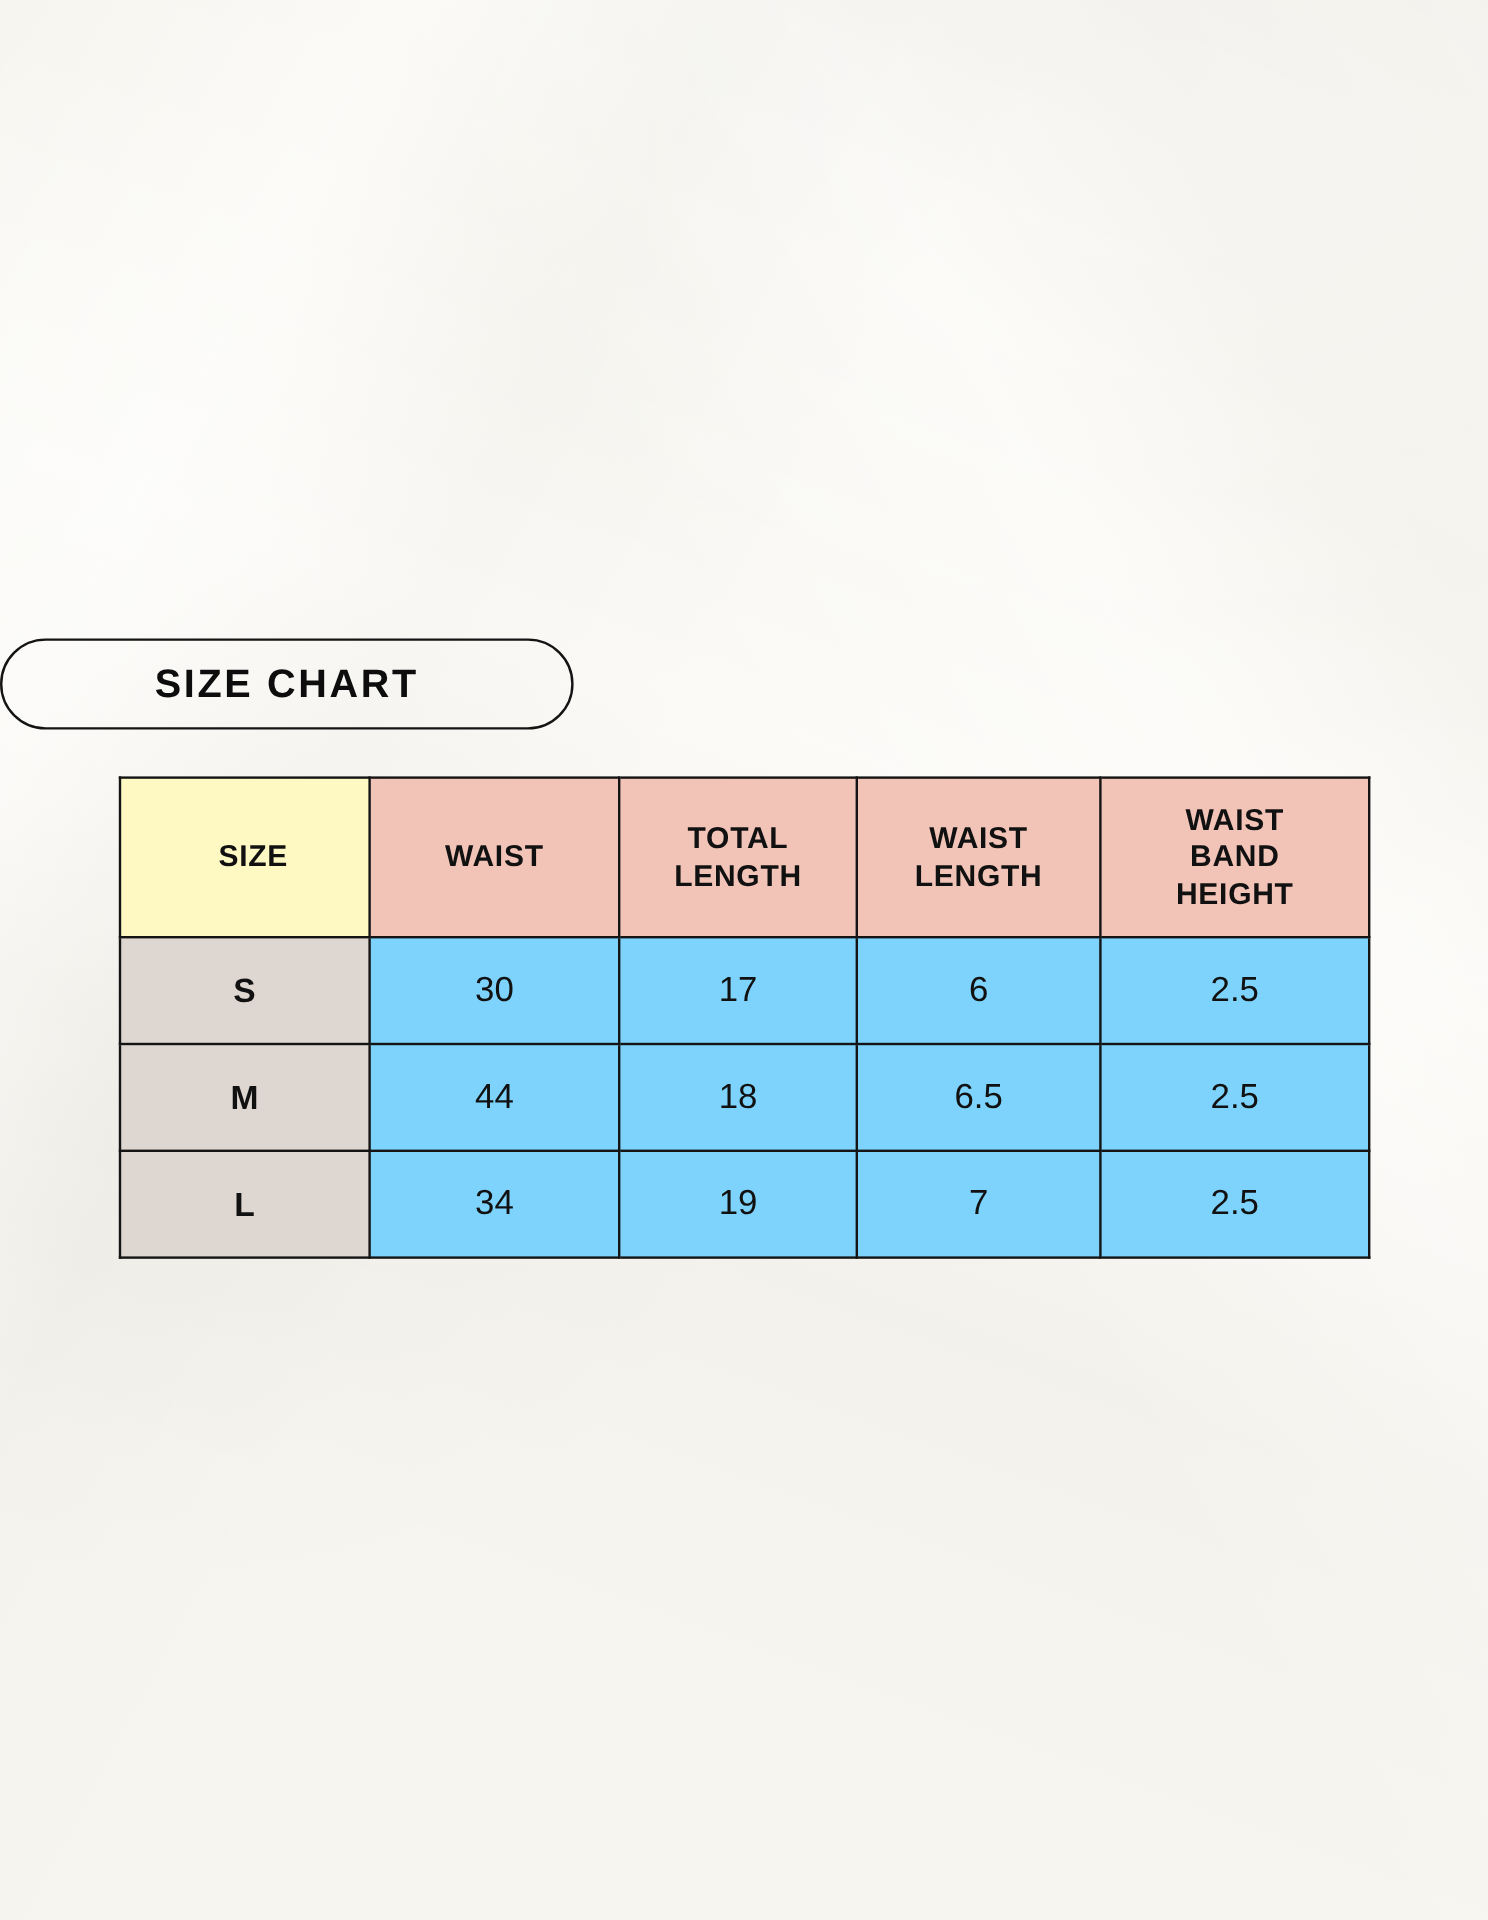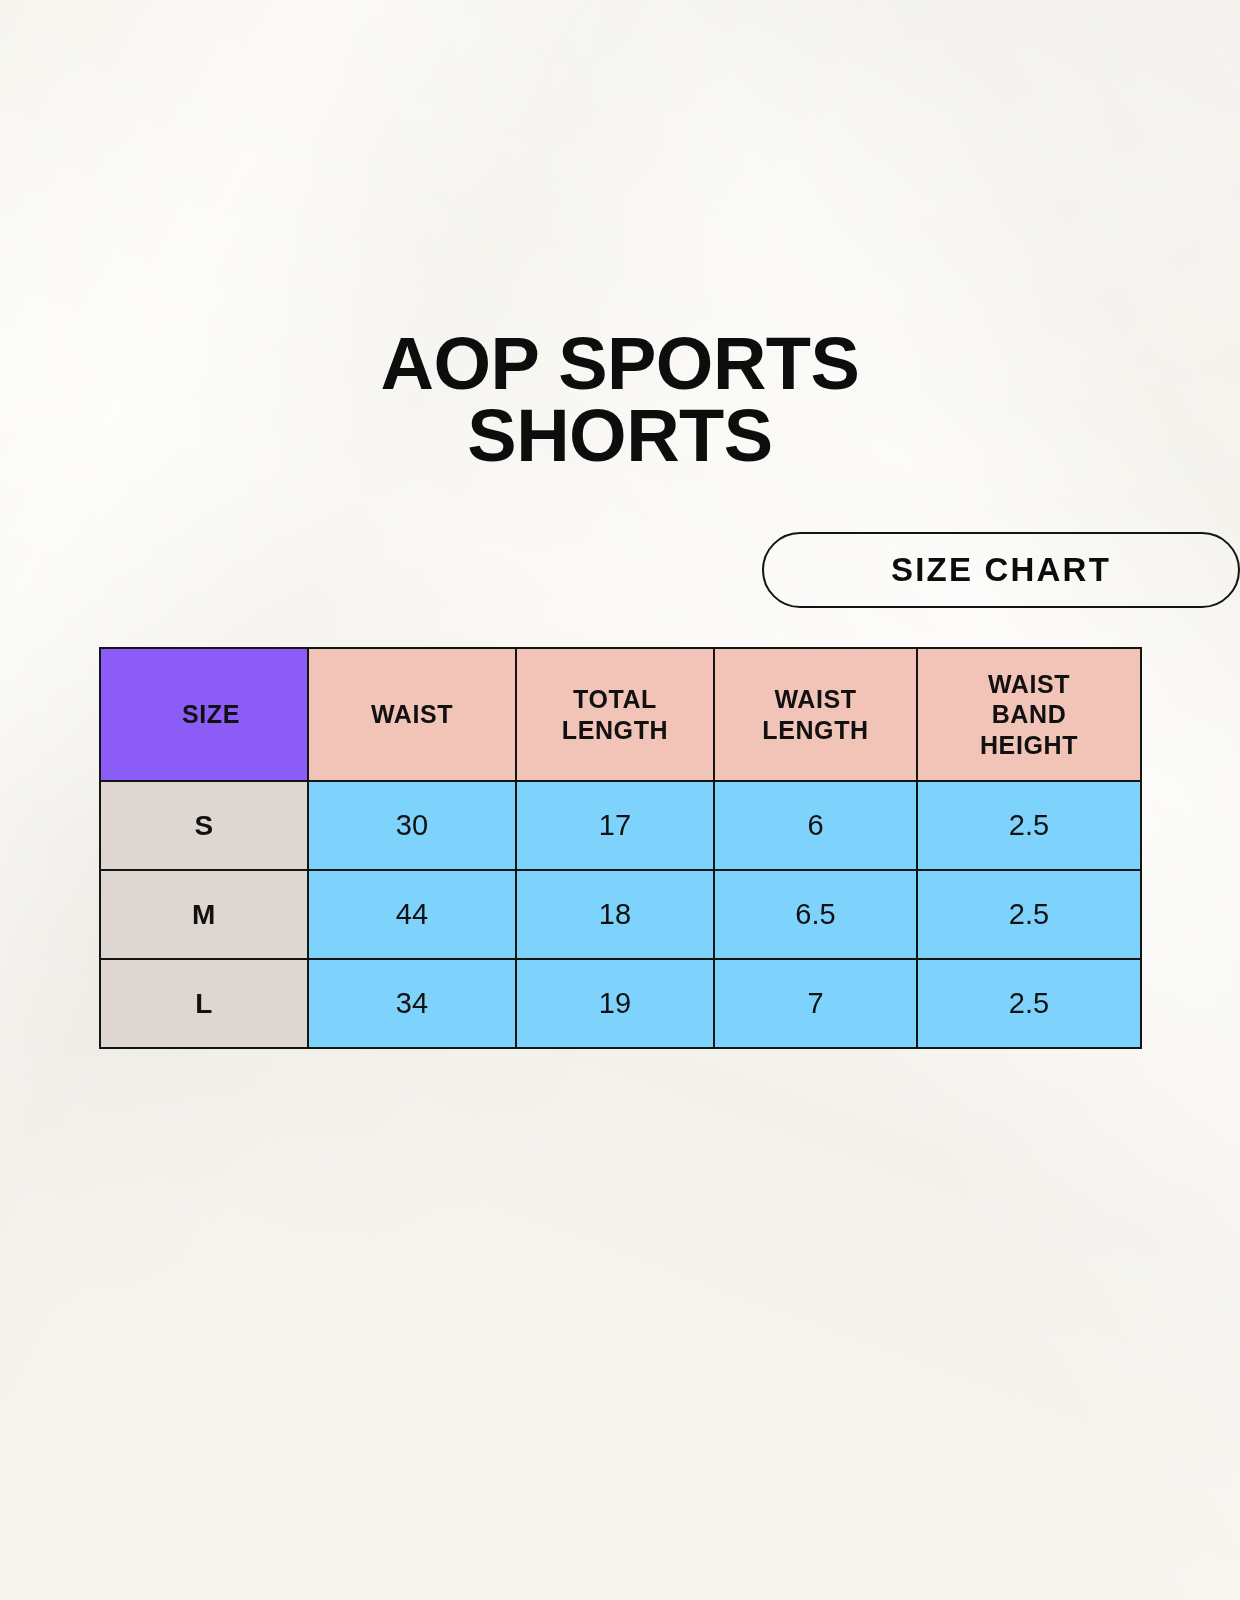--- a/index.html
+++ b/index.html
@@ -52,21 +52,21 @@
     white-space: pre-line;
   }
 
   
   .pill-wrap {
     position: absolute;
     left: 0;
     top: 532px;
     width: 1240px;
     display: flex;
-    justify-content: flex-end;
+    justify-content: flex-start;
   }
   .pill {
     border: 2.5px solid #141414;
     border-radius: 42px;
     width: 478px;
     height: 76px;
     display: flex;
     align-items: center;
     justify-content: center;
     box-sizing: border-box;
@@ -107,21 +107,21 @@
 
   thead th {
     height: 131px;
     font-size: 25px;
     font-weight: 700;
     letter-spacing: 0.6px;
     line-height: 1.22;
     background-color: #f2c4b8;
   }
   thead th.size-head {
-    background-color: #8b5cf6;
+    background-color: #fef9c3;
     padding-left: 14px;
   }
   thead th .hl {
     display: block;
   }
 
   tbody td {
     height: 87px;
     font-size: 29px;
     font-weight: 400;
@@ -134,24 +134,20 @@
     letter-spacing: 0.5px;
   }
 </style>
 </head>
 <body>
 
 <div class="page">
 
   <div class="bg-texture"></div>
 
-  <div class="title-block">
-    <h1 class="title">AOP SPORTS
-SHORTS</h1>
-  </div>
 
   <div class="pill-wrap">
     <div class="pill">
       <span class="pill-label">SIZE CHART</span>
     </div>
   </div>
 
   <div class="table-wrap">
     <table class="size-table">
       <colgroup>

